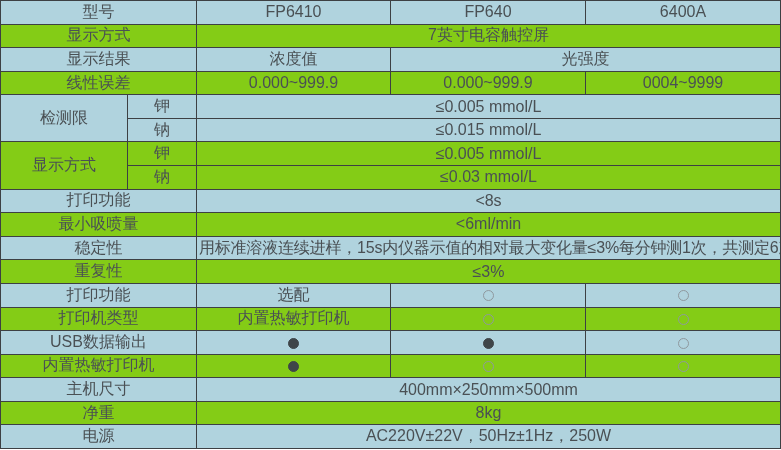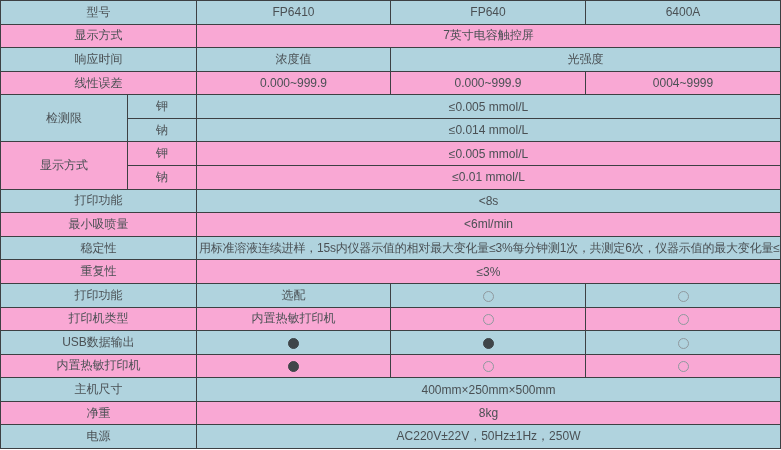--- a/index.html
+++ b/index.html
@@ -7,26 +7,26 @@
     width:781px;height:450px;background:#ffffff;overflow:hidden;
     font-family:"Liberation Sans","DejaVu Sans",sans-serif;
   }
   table.spec{
     width:780px;height:449px;border-collapse:collapse;table-layout:fixed;
     margin:0;
   }
   table.spec td{
     border:1px solid #3d4043;
     text-align:center;vertical-align:middle;
-    font-size:12px;color:#4a5054;
+    font-size:16px;color:#4a5054;
     padding:0 2px;overflow:hidden;white-space:nowrap;
     height:22px;
   }
   tr.blue td{background:#b0d3de;}
-  tr.white td{background:#f9a8d4;}
+  tr.white td{background:#84cc16;}
   td.small{font-size:10.5px;letter-spacing:-0.2px;}
   .circle{
     display:inline-block;width:11px;height:11px;border-radius:50%;
     vertical-align:middle;box-sizing:border-box;
   }
   .circle[data-state="hollow"]{border:1px solid #8f999e;background:transparent;}
   .circle[data-state="filled"]{border:1px solid #3f4549;background:#3f4549;}
   col.c0{width:127px;} col.c1{width:69px;} col.c2{width:194px;}
   col.c3{width:195px;} col.c4{width:195px;}
 </style>
@@ -50,50 +50,50 @@
       <td>FP640</td>
       <td>6400A</td>
     </tr>
 
     <tr class="white">
       <td colspan="2">显示方式</td>
       <td colspan="3">7英寸电容触控屏</td>
     </tr>
 
     <tr class="blue">
-      <td colspan="2">响应时间</td>
+      <td colspan="2">显示结果</td>
       <td>浓度值</td>
       <td colspan="2">光强度</td>
     </tr>
 
     <tr class="white">
       <td colspan="2">线性误差</td>
       <td>0.000~999.9</td>
       <td>0.000~999.9</td>
       <td>0004~9999</td>
     </tr>
 
     <tr class="blue">
       <td rowspan="2">检测限</td>
       <td>钾</td>
       <td colspan="3">≤0.005 mmol/L</td>
     </tr>
     <tr class="blue">
       <td>钠</td>
-      <td colspan="3">≤0.014 mmol/L</td>
+      <td colspan="3">≤0.015 mmol/L</td>
     </tr>
 
     <tr class="white">
       <td rowspan="2">显示方式</td>
       <td>钾</td>
       <td colspan="3">≤0.005 mmol/L</td>
     </tr>
     <tr class="white">
       <td>钠</td>
-      <td colspan="3">≤0.01 mmol/L</td>
+      <td colspan="3">≤0.03 mmol/L</td>
     </tr>
 
     <tr class="blue">
       <td colspan="2">打印功能</td>
       <td colspan="3">&lt;8s</td>
     </tr>
 
     <tr class="white">
       <td colspan="2">最小吸喷量</td>
       <td colspan="3">&lt;6ml/min</td>

